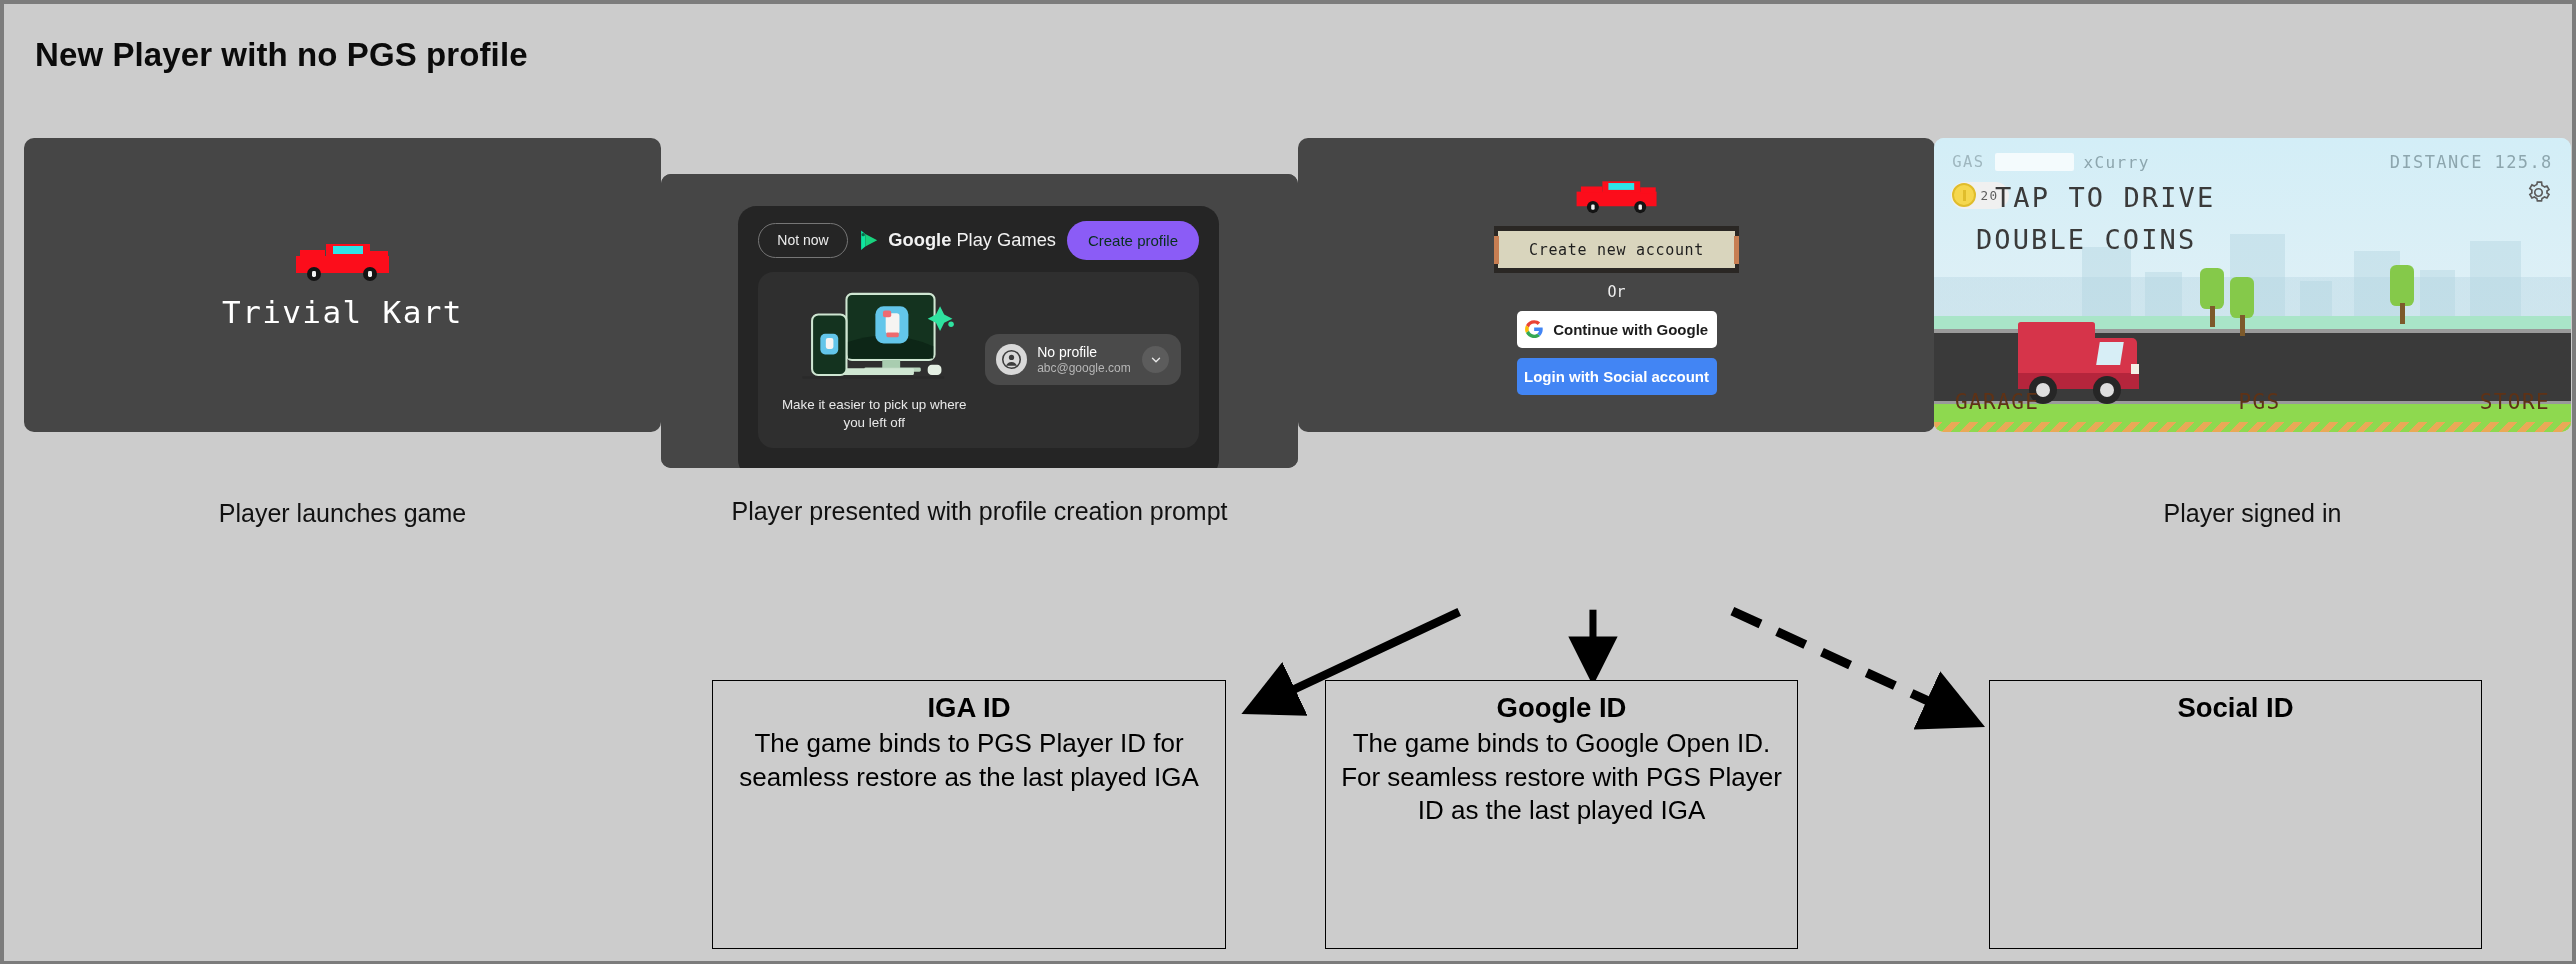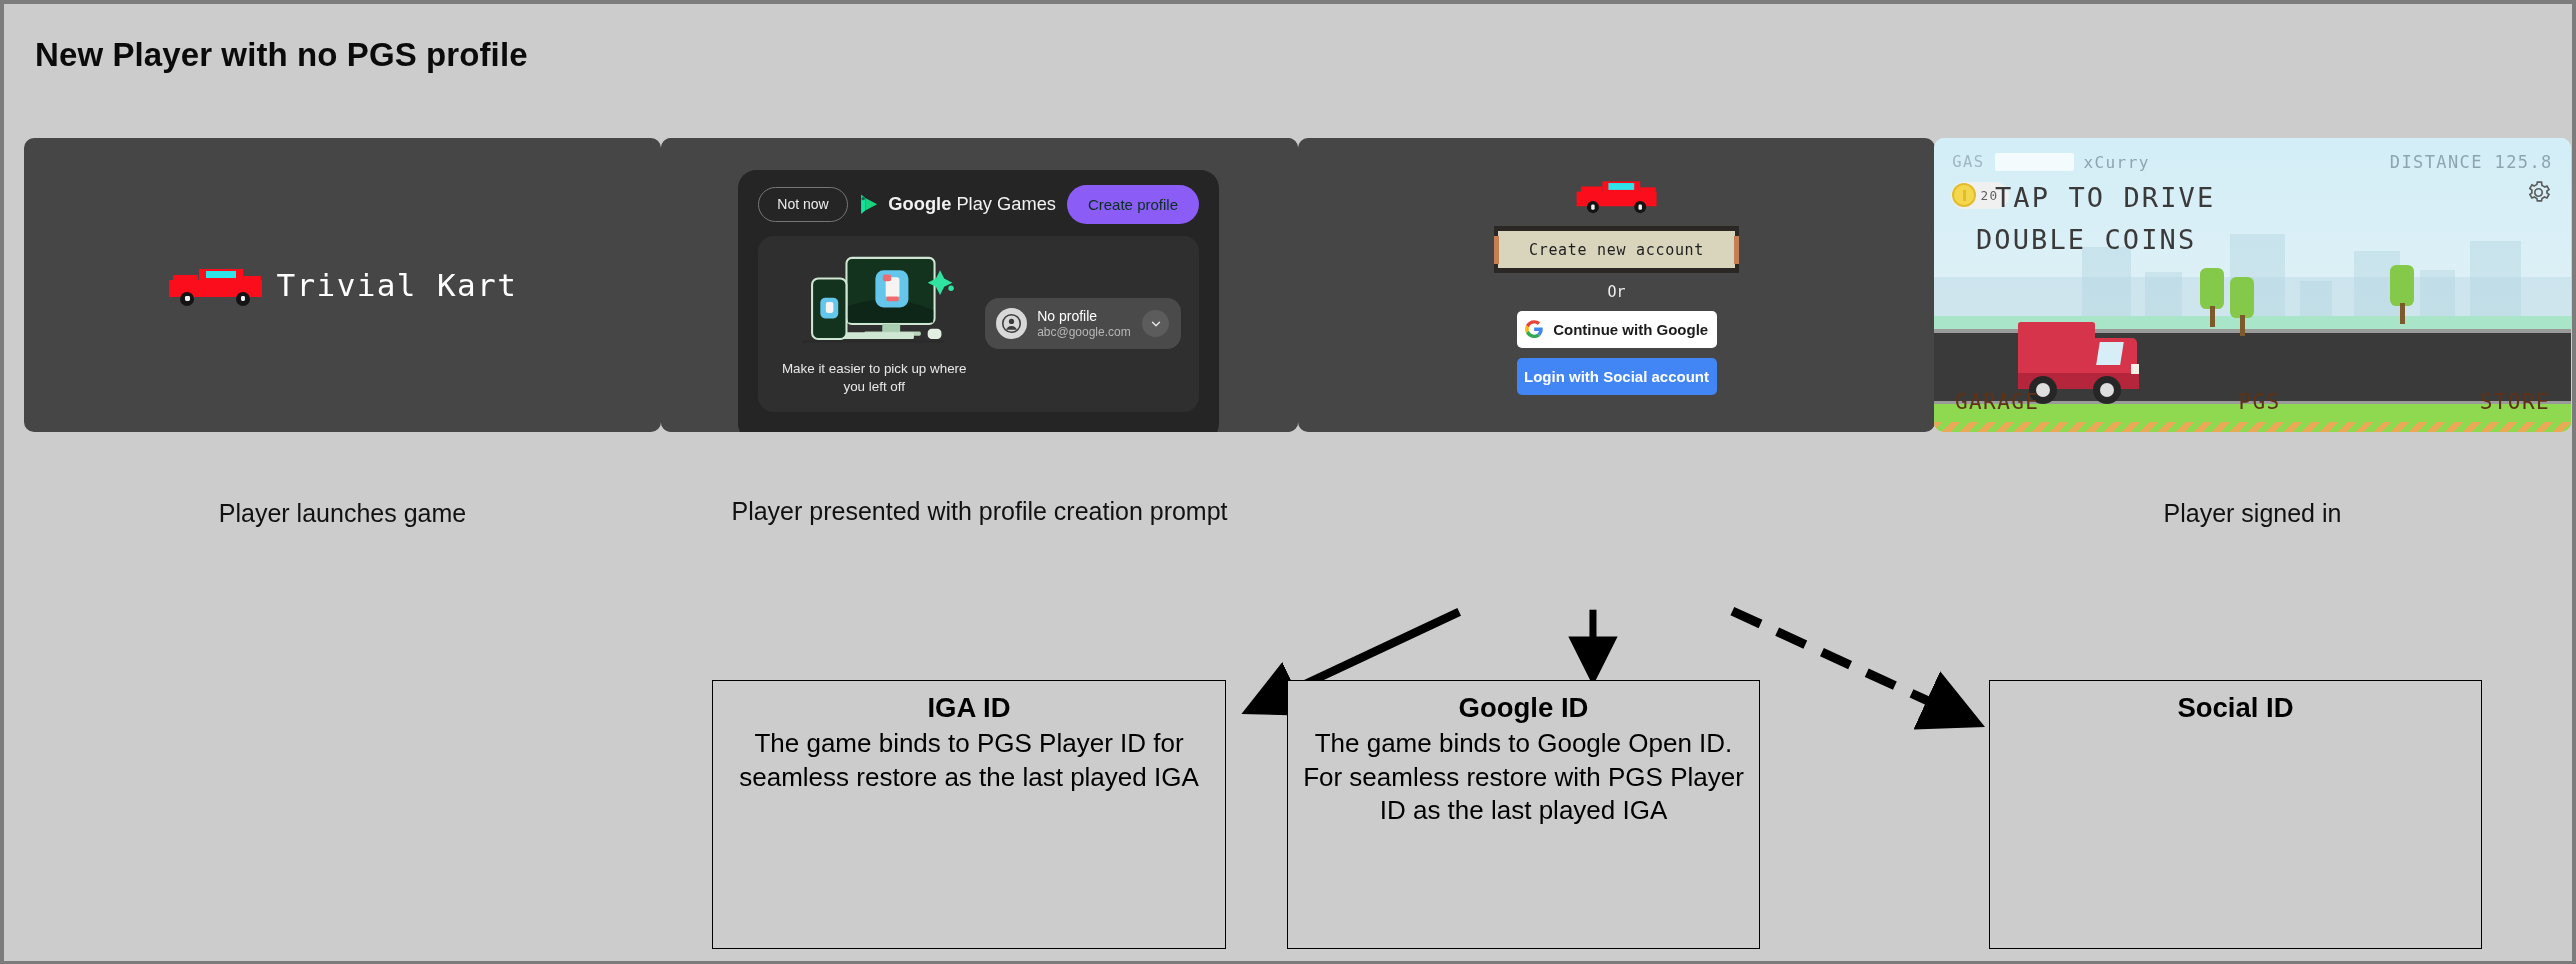--- a/index.html
+++ b/index.html
@@ -30,28 +30,28 @@
   .panel {
     position: absolute;
     top: 134px;
     width: 637px;
     height: 294px;
     border-radius: 10px;
     overflow: hidden;
     background: #464646;
   }
   #panel-1 { left: 20px; }
-  #panel-2 { left: 657px; }
+  #panel-2 { left: 657px; margin-top: 36px; }
   #panel-3 { left: 1294px; }
   #panel-4 { left: 1930px; background: #d6eef5; }
 
   
   .splash {
     width: 100%; height: 100%;
-    display: flex; flex-direction: row;
+    display: flex; flex-direction: column;
     align-items: center; justify-content: center;
     gap: 12.7px;
   }
   .splash-title {
     color: #fff;
     font-family: "DejaVu Sans Mono", monospace;
     font-size: 31px;
     letter-spacing: 1.4px;
   }
 
@@ -243,21 +243,21 @@
 
   
   .obox {
     position: absolute;
     border: 1.8px solid #000;
     background: #cccccc;
     text-align: center;
     padding: 10px 12.7px 0;
   }
   #obox-iga    { left: 708px; top: 676px; width: 514px; height: 269px; }
-  #obox-google { left: 1283px; top: 676px; width: 473px; height: 269px; }
+  #obox-google { left: 1321px; top: 676px; width: 473px; height: 269px; }
   #obox-social { left: 1985px; top: 676px; width: 493px; height: 269px; }
   .obox-title { font-size: 27.5px; font-weight: bold; color:#000; line-height: 1.25; }
   .obox-desc  { font-size: 26px; color:#000; line-height: 1.3; margin-top: 1.4px; }
 </style>
 </head>
 <body>
 
 <div class="page">
 
   <div class="title">New Player with no PGS profile</div>

